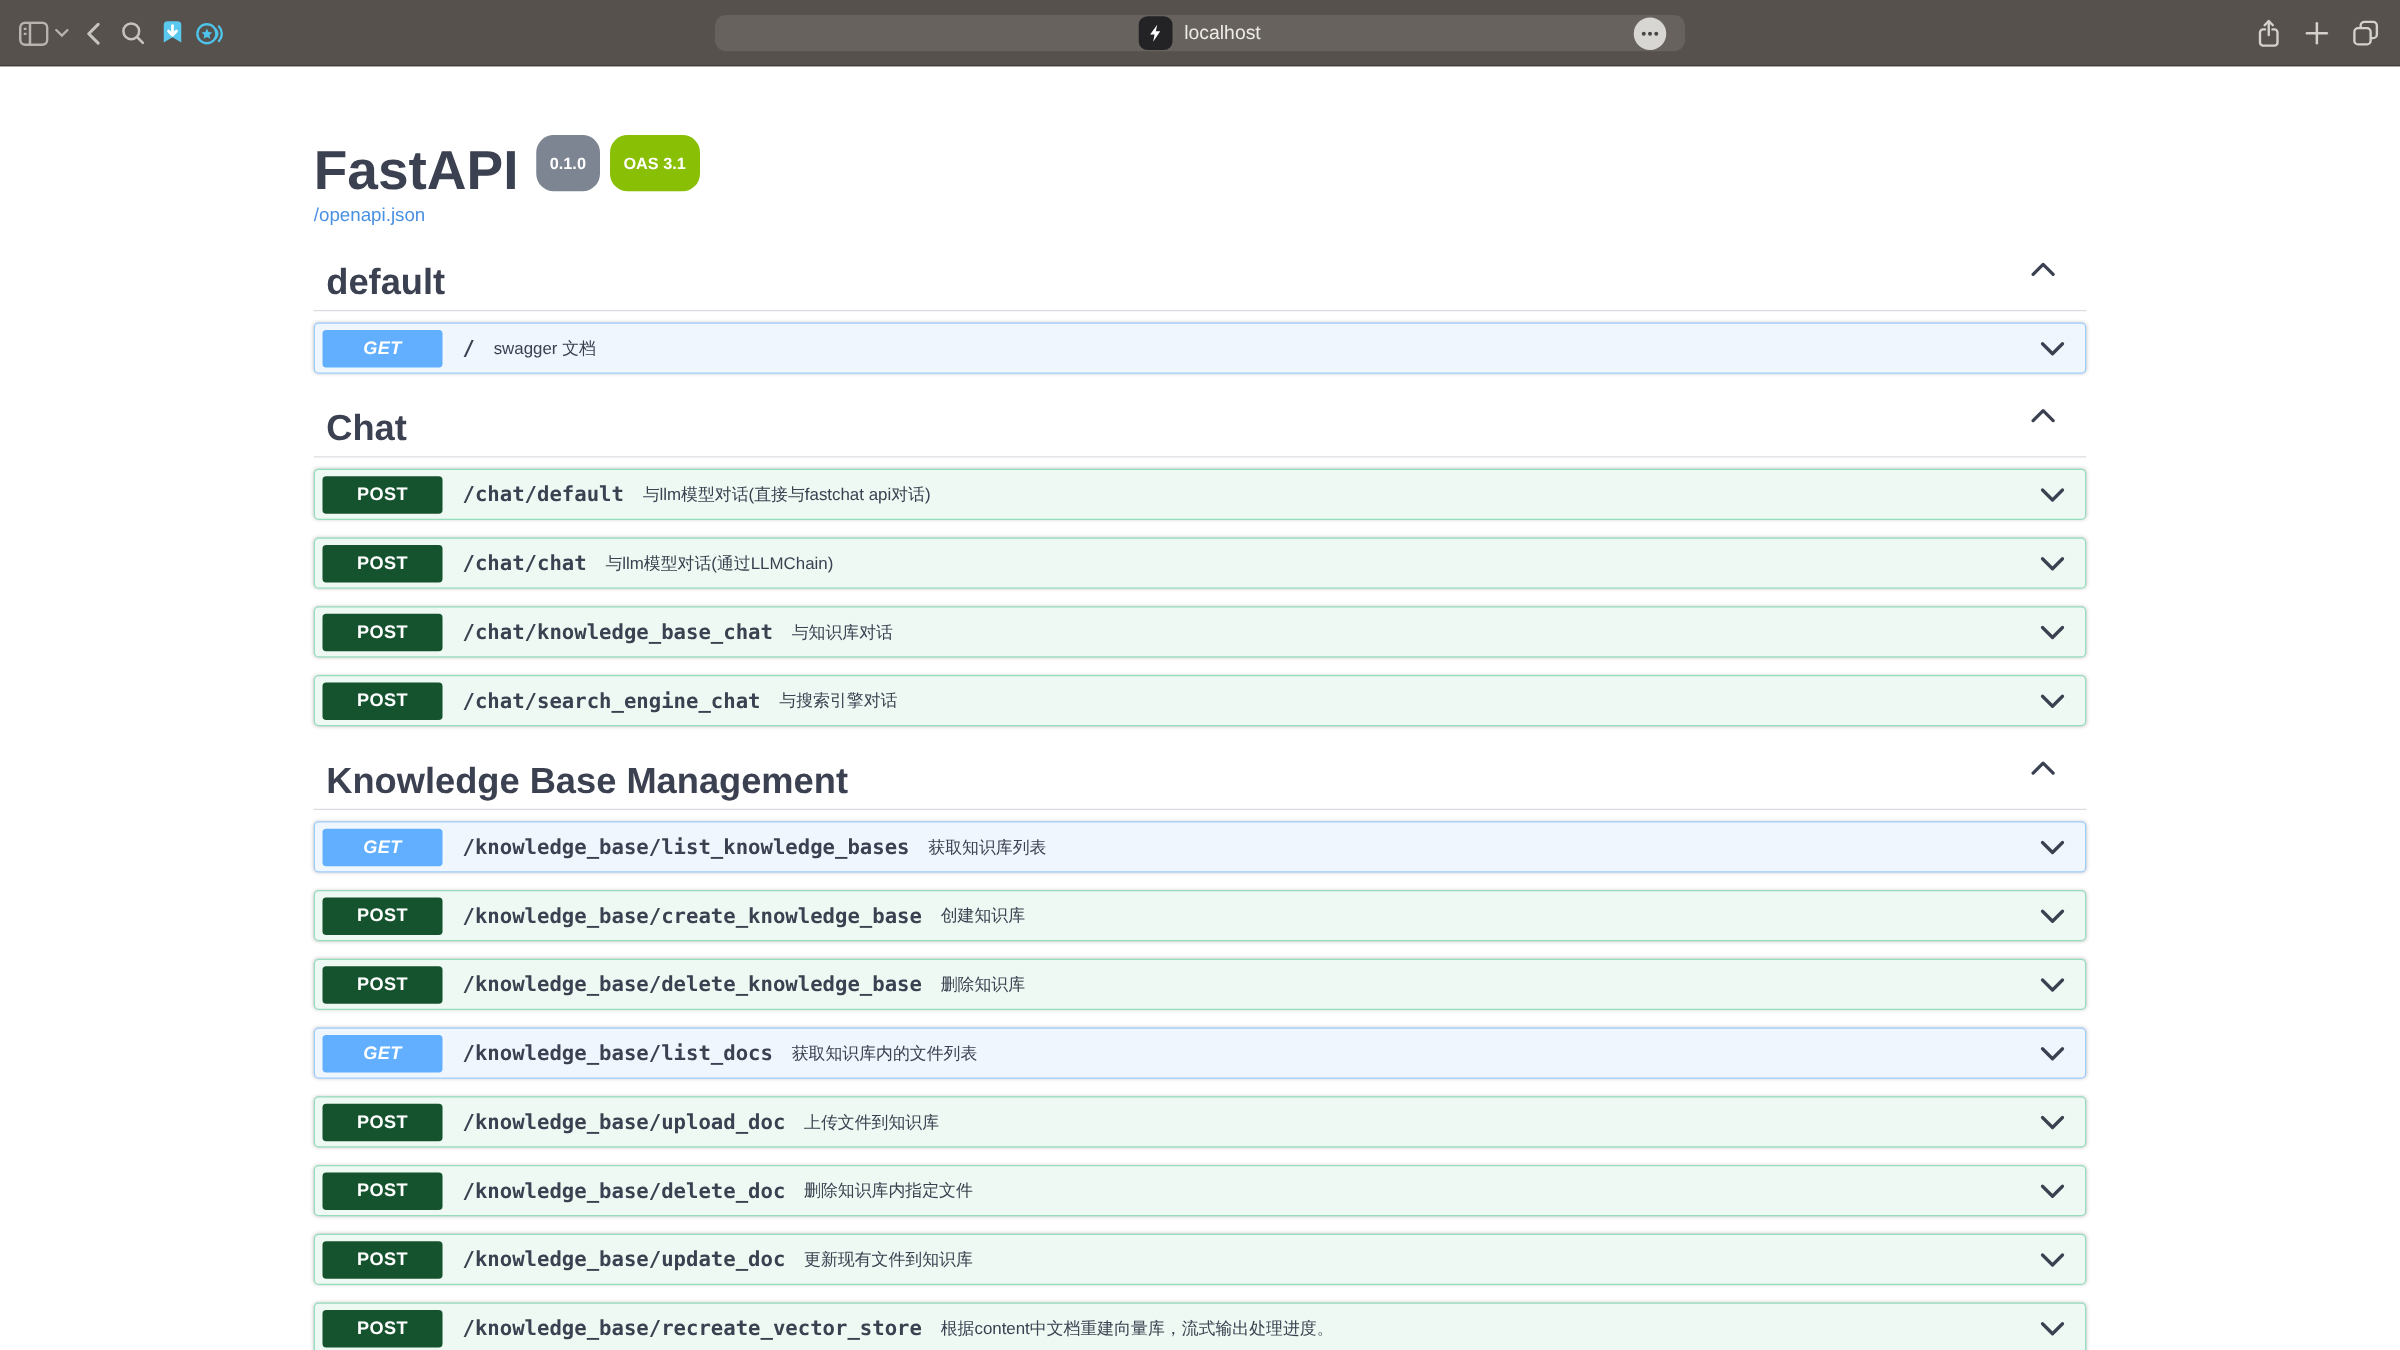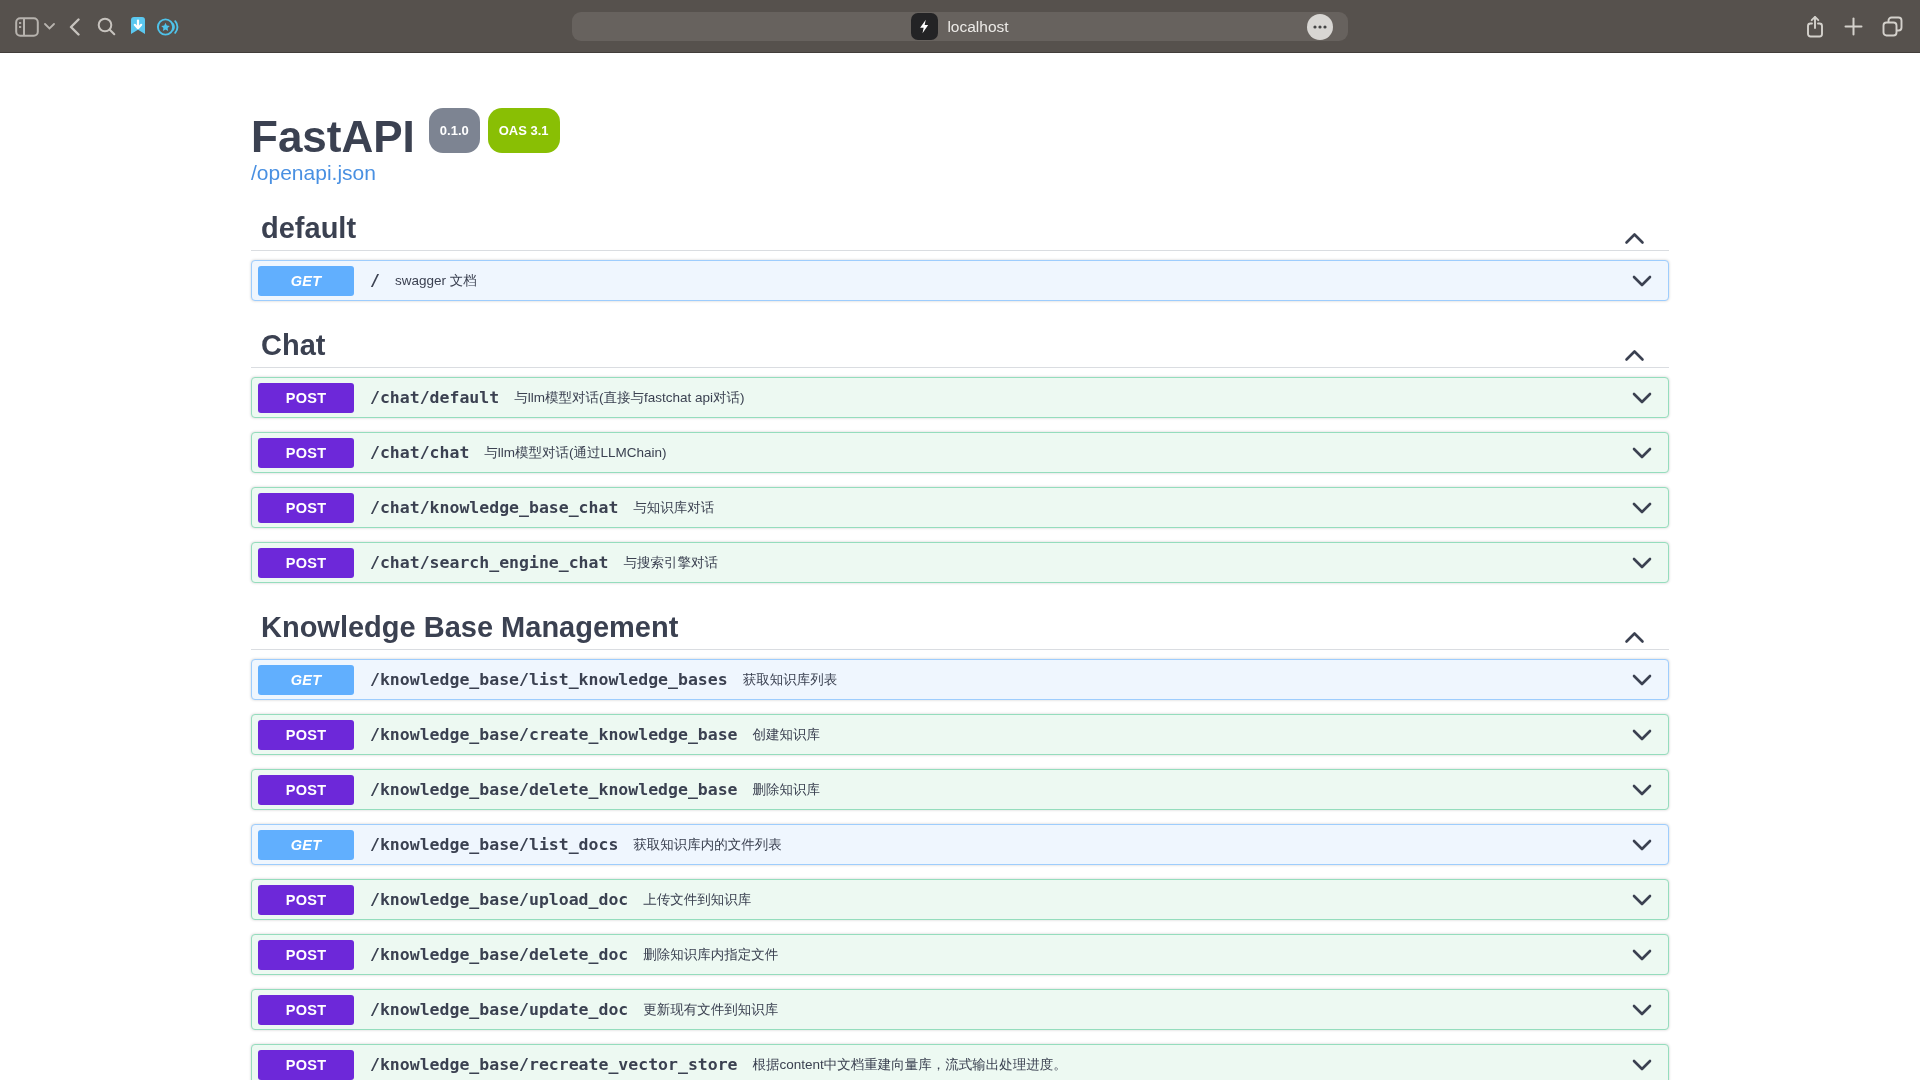--- a/index.html
+++ b/index.html
@@ -24,39 +24,39 @@
   
   .page { width:1920px; height:1027px; background:#fff; }
   .wrap { width:1418px; margin:17px auto; padding-top:44px; }
 
   .info h1 { font-size:44px; line-height:46px; font-weight:bold; color:#3b4151;
              display:flex; align-items:center; }
   .pill { display:inline-block; font-size:13px; font-weight:bold; color:#fff;
           border-radius:14px; padding:15px 11px; line-height:15px; transform:translateY(-7px); }
   .pill.ver { background:#7d8492; margin-left:14px; }
   .pill.oas { background:#89bf04; margin-left:8px; }
-  .spec-link { display:inline-block; margin-top:4px; font-size:21px; line-height:18px;
+  .spec-link { display:inline-block; margin-top:4px; font-size:15px; line-height:18px;
                color:#4990e2; text-decoration:none; }
 
   .section { margin-top:27px; }
-  .section-header { display:flex; align-items:flex-end; justify-content:space-between;
+  .section-header { display:flex; align-items:flex-start; justify-content:space-between;
                     border-bottom:1px solid #dadde1; padding:0 24px 5px 10px; cursor:pointer; }
   .section-title { font-size:29px; line-height:34px; font-weight:bold; color:#3b4151; }
 
   .rows .opblock { display:flex; align-items:center; height:41px; margin-top:14px;
                    border:1px solid; border-radius:4px;
                    box-shadow:0 0 3px rgba(0,0,0,.19); cursor:pointer; }
   .rows .opblock:first-child { margin-top:9px; }
   .opblock.get  { background:#eff6fe; border-color:#9ecdfd; }
   .opblock.post { background:#edf9f2; border-color:#95ddbd; }
   .method { width:96px; height:30px; margin-left:6px; border-radius:3px;
             display:flex; align-items:center; justify-content:center;
             color:#fff; font-size:14.5px; font-weight:bold; letter-spacing:.3px; }
   .opblock.get  .method { background:#61affe;font-style:italic; }
-  .opblock.post .method { background:#6d28d9; }
+  .opblock.post .method { background:#14532d; }
   .path { margin-left:16px; font-family:"DejaVu Sans Mono","Liberation Mono",monospace;
           font-size:16.5px; font-weight:bold; color:#3b4151; }
   .summary { margin-left:15px; font-size:13.5px; color:#3b4151; }
   .row-chevron { margin-left:auto; margin-right:16px; display:flex; }
 </style>
 </head>
 <body>
 
 <div class="chrome">
 

